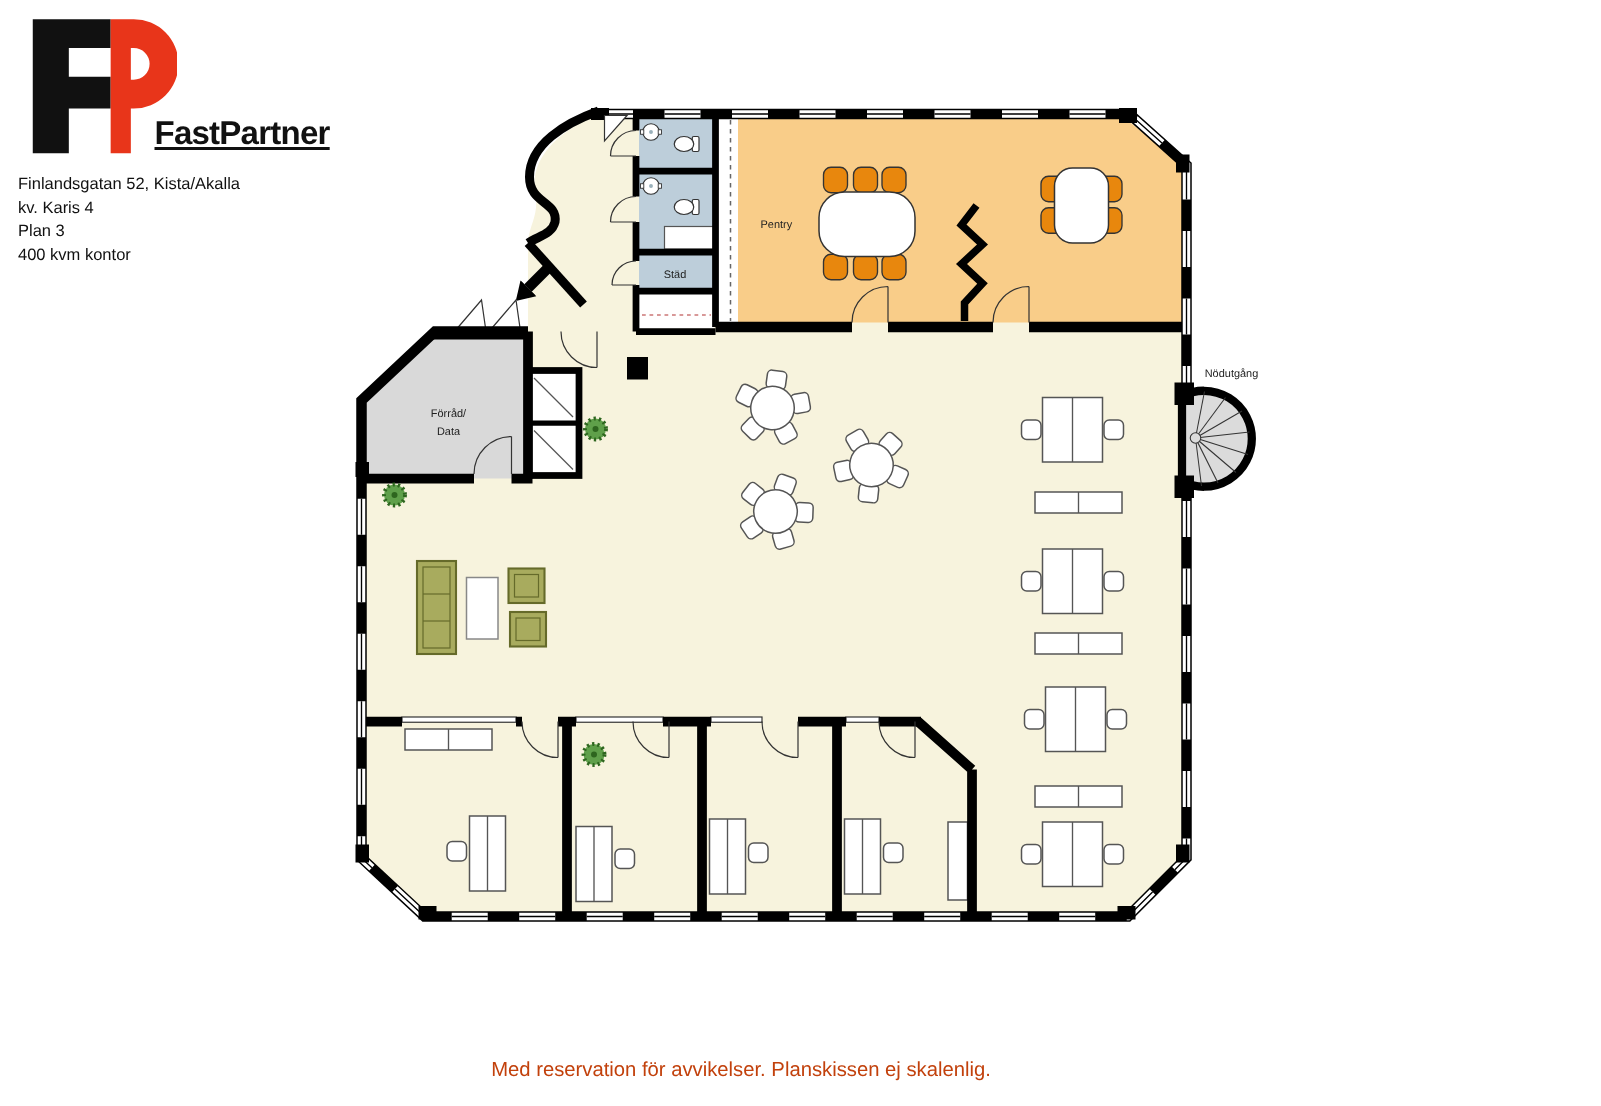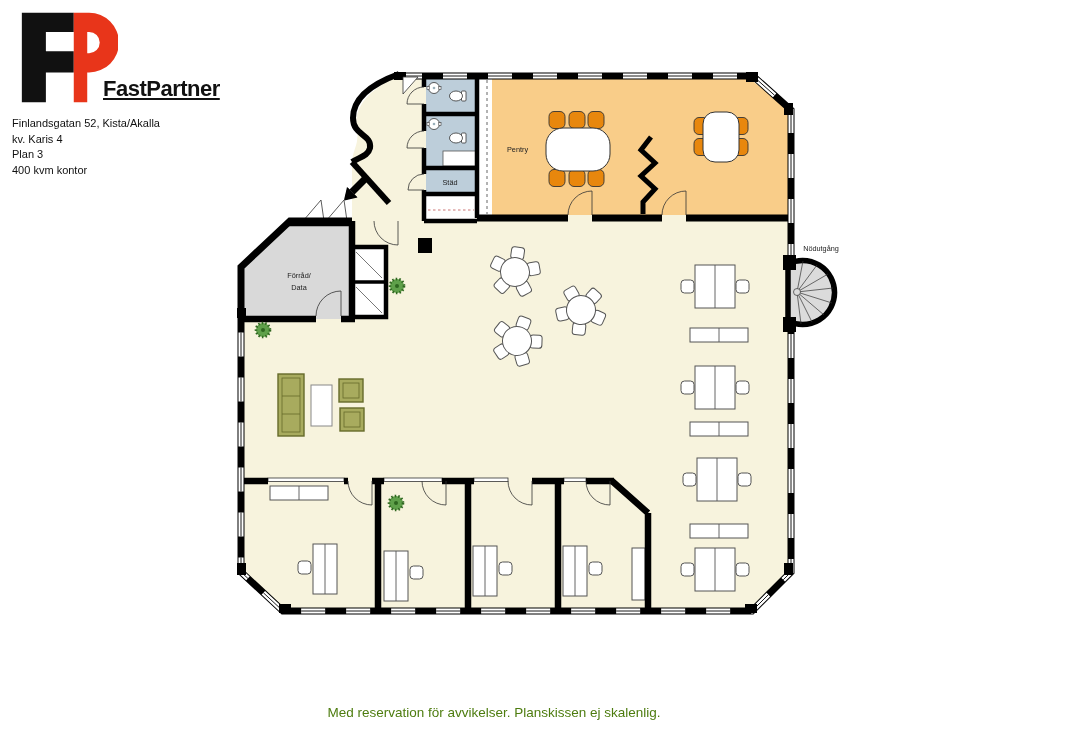--- a/index.html
+++ b/index.html
@@ -5,21 +5,21 @@
   html,body{margin:0;padding:0;background:#fff;}
   body{width:1067px;height:737px;position:relative;overflow:hidden;
        font-family:"Liberation Sans", sans-serif;color:#111;}
   .header{position:absolute;left:0;top:0;}
   .logo{position:absolute;left:18px;top:8px;}
   .brand{position:absolute;left:103px;top:76px;font-size:22px;font-weight:bold;
          letter-spacing:-0.5px;white-space:nowrap;text-decoration:underline;}
   .address{position:absolute;left:12px;top:106px;font-size:11px;line-height:15.5px;
            white-space:nowrap;margin-top:10px;}
   .footer{position:absolute;left:0;top:705px;width:988px;text-align:center;
-          font-size:13.5px;color:#4d7c0f;}
+          font-size:13.5px;color:#c2410c;}
   .plansvg{position:absolute;left:0;top:0;}
   text.lbl{font-family:"Liberation Sans",sans-serif;font-size:7.3px;fill:#222;}
   .furn{fill:#fff;stroke:#555;stroke-width:1;}
   .arc{stroke:#333;stroke-width:0.8;fill:none;}
 </style>
 </head>
 <body>
 
 <div class="header">
   <svg class="logo" width="100" height="98" viewBox="14 6 104 100">

